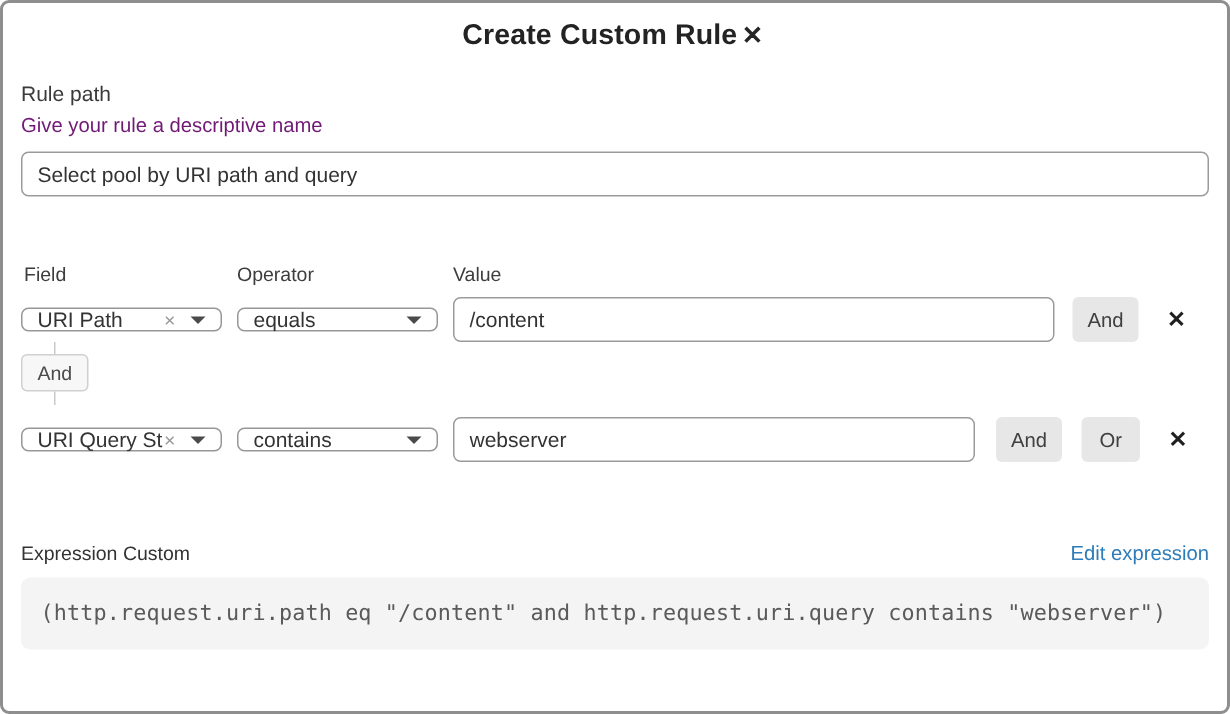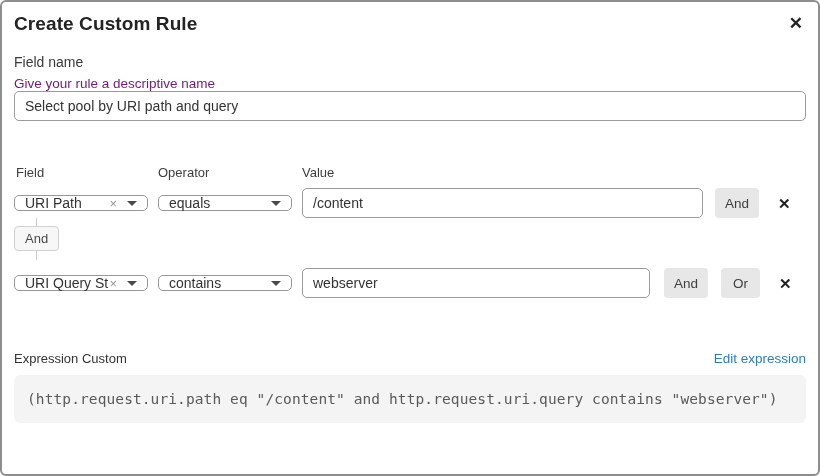--- a/index.html
+++ b/index.html
@@ -10,41 +10,41 @@
   }
   .dialog {
     width: 820px; height: 476px;
     border: 2px solid #8e8e8e;
     border-radius: 6px;
     background: #ffffff;
     padding: 10px 12px 12px 12px;
     position: relative;
   }
   
-  .dialog-header { display: flex; justify-content: space-between; align-items: flex-start; }
+  .dialog-header { display: flex; justify-content: center; align-items: flex-start; }
   .dialog-title {
     font-size: 19px; font-weight: 700; color: #232323; letter-spacing: 0.1px;
     padding-top: 1px;
   }
   .close-btn {
     background: none; border: none; cursor: pointer;
     font-size: 17px; font-weight: 700; color: #252525; line-height: 1;
     padding: 2px 3px; margin-top: 1px;
   }
   
   .rule-name { margin-top: 19px; }
   .field-label { font-size: 14px; color: #3a3a3a; }
   .help-text { margin-top: 6px; font-size: 13.5px; color: #701a75; }
   .text-input {
     height: 30px; border: 1px solid #9b9b9b; border-radius: 5px;
     font-family: "Liberation Sans", "DejaVu Sans", sans-serif;
     font-size: 14px; color: #333333; padding: 0 10px; background: #ffffff;
     outline: none; display: block;
   }
-  .rule-name .text-input { margin-top: 0; width: 100%; }
+  .rule-name .text-input { margin-top: 10px; width: 100%; }
   
   .match-section { margin-top: 44px; }
   .match-heading { font-size: 14px; font-weight: 700; color: #2e2e2e; }
   .col-labels { display: flex; margin-top: 12px; font-size: 13px; color: #3d3d3d; }
   .col-label-field { width: 144px; padding-left: 2px; }
   .col-label-op { width: 144px; }
   .cond-row { display: flex; align-items: center; margin-top: 8px; }
   .select {
     height: 16px; border: 1px solid #979797; border-radius: 5px;
     display: flex; align-items: center; padding: 0 10px;
@@ -102,21 +102,21 @@
 <body>
 
 <div class="dialog">
 
   <div class="dialog-header">
     <div class="dialog-title">Create Custom Rule</div>
     <button class="close-btn">✕</button>
   </div>
 
   <div class="rule-name">
-    <div class="field-label">Field name</div>
+    <div class="field-label">Rule path</div>
     <div class="help-text">Give your rule a descriptive name</div>
     <input class="text-input" value="Select pool by URI path and query" style="">
   </div>
 
   <div class="match-section">
 
     <div class="col-labels">
       <div class="col-label-field">Field</div>
       <div class="col-label-op">Operator</div>
       <div class="col-label-value">Value</div>

